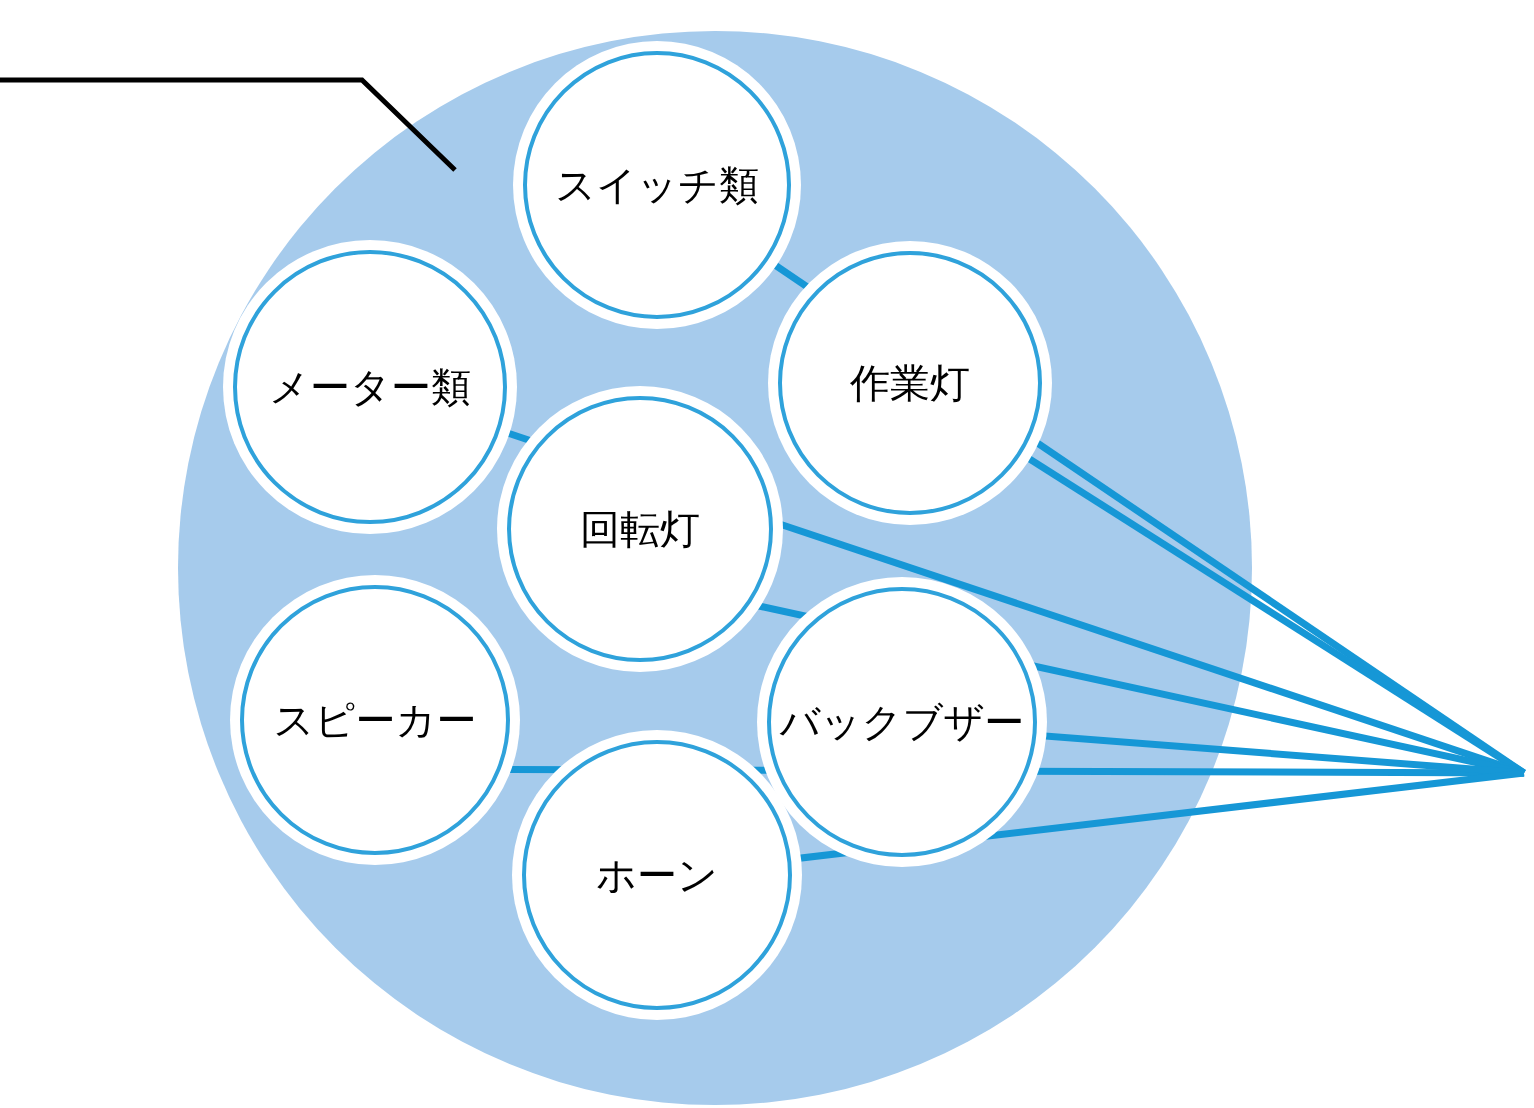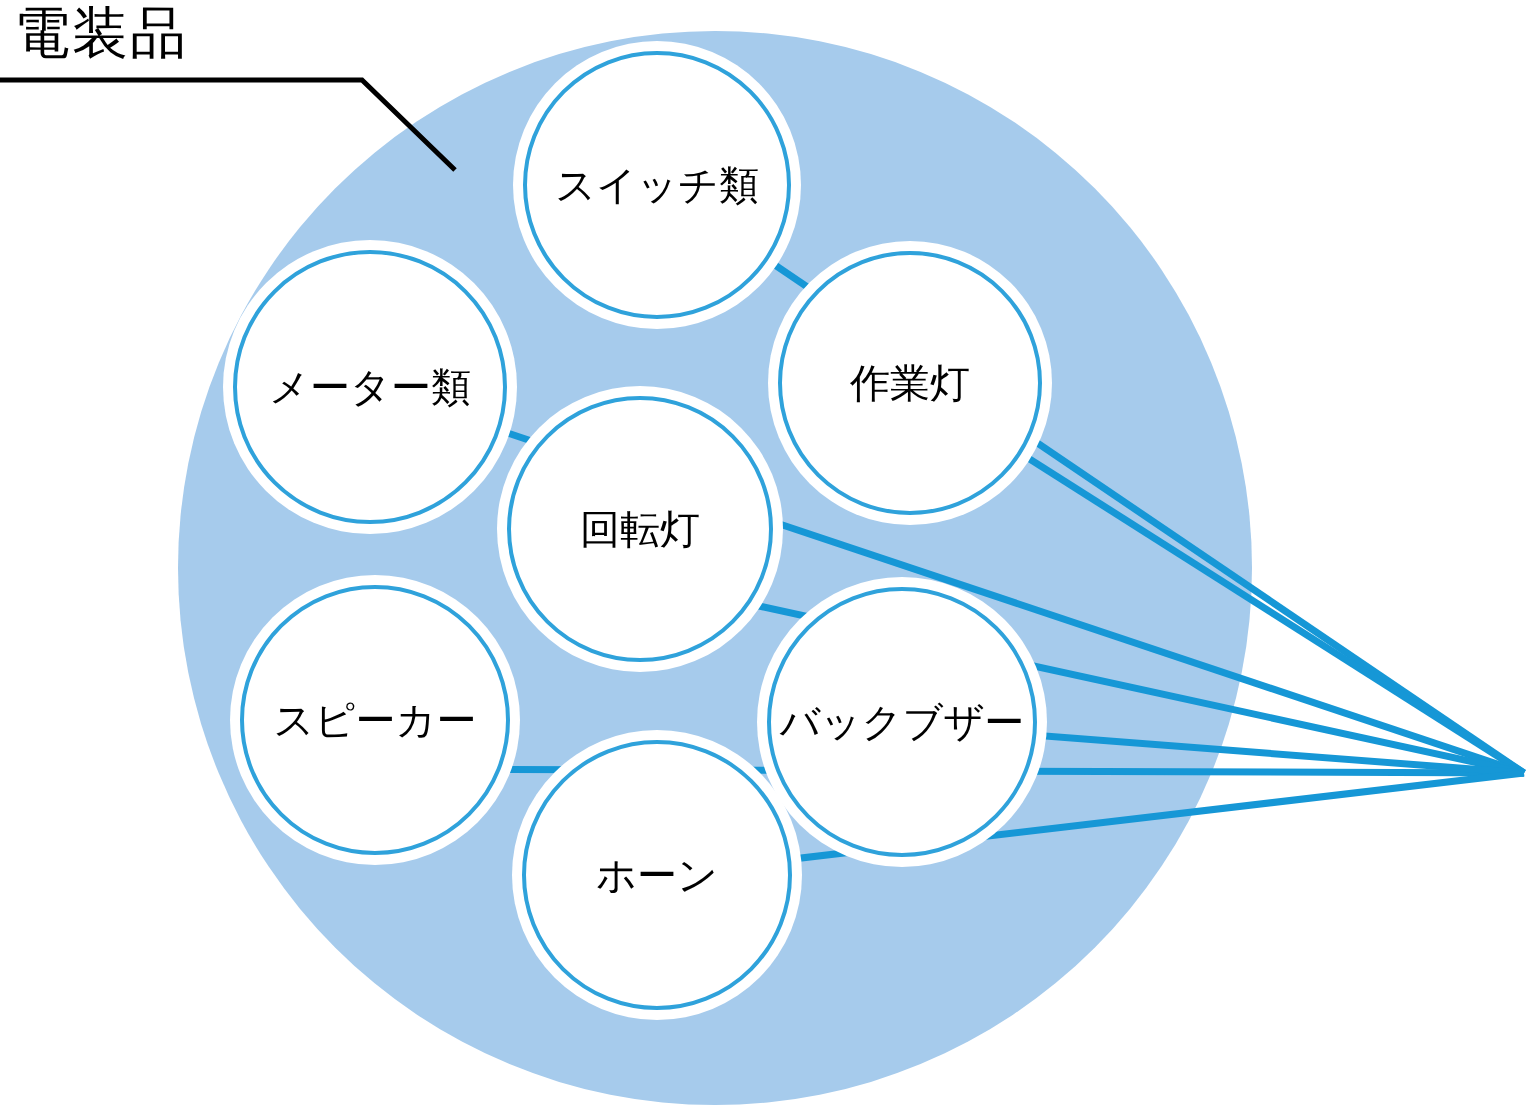--- a/index.html
+++ b/index.html
@@ -79,14 +79,13 @@
         <circle cx="902" cy="722" r="133" fill="#FFFFFF" stroke="#2FA2DB" stroke-width="4"></circle>
         <text x="902" y="722" text-anchor="middle" dominant-baseline="central" font-size="40" fill="#000000">バックブザー</text>
       </g>
       <g>
         <circle cx="657" cy="875" r="145" fill="#FFFFFF"></circle>
         <circle cx="657" cy="875" r="133" fill="#FFFFFF" stroke="#2FA2DB" stroke-width="4"></circle>
         <text x="657" y="875" text-anchor="middle" dominant-baseline="central" font-size="40" fill="#000000">ホーン</text>
       </g>
       <polyline points="0,80 362,80 455,170" fill="none" stroke="#000000" stroke-width="5"></polyline>
     </svg>
-  <div class="diagram-title">電装品</div>
 </div>
 
 </body></html>

